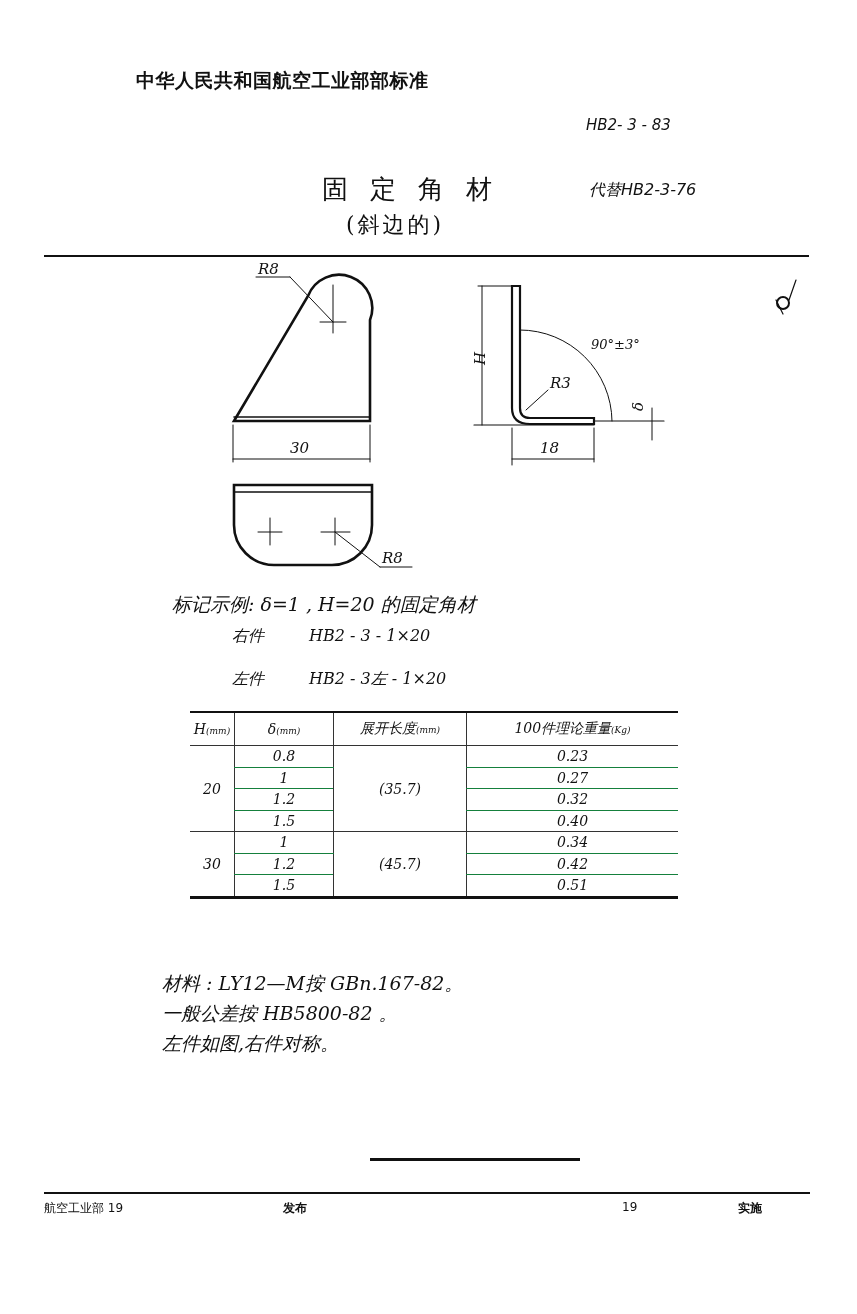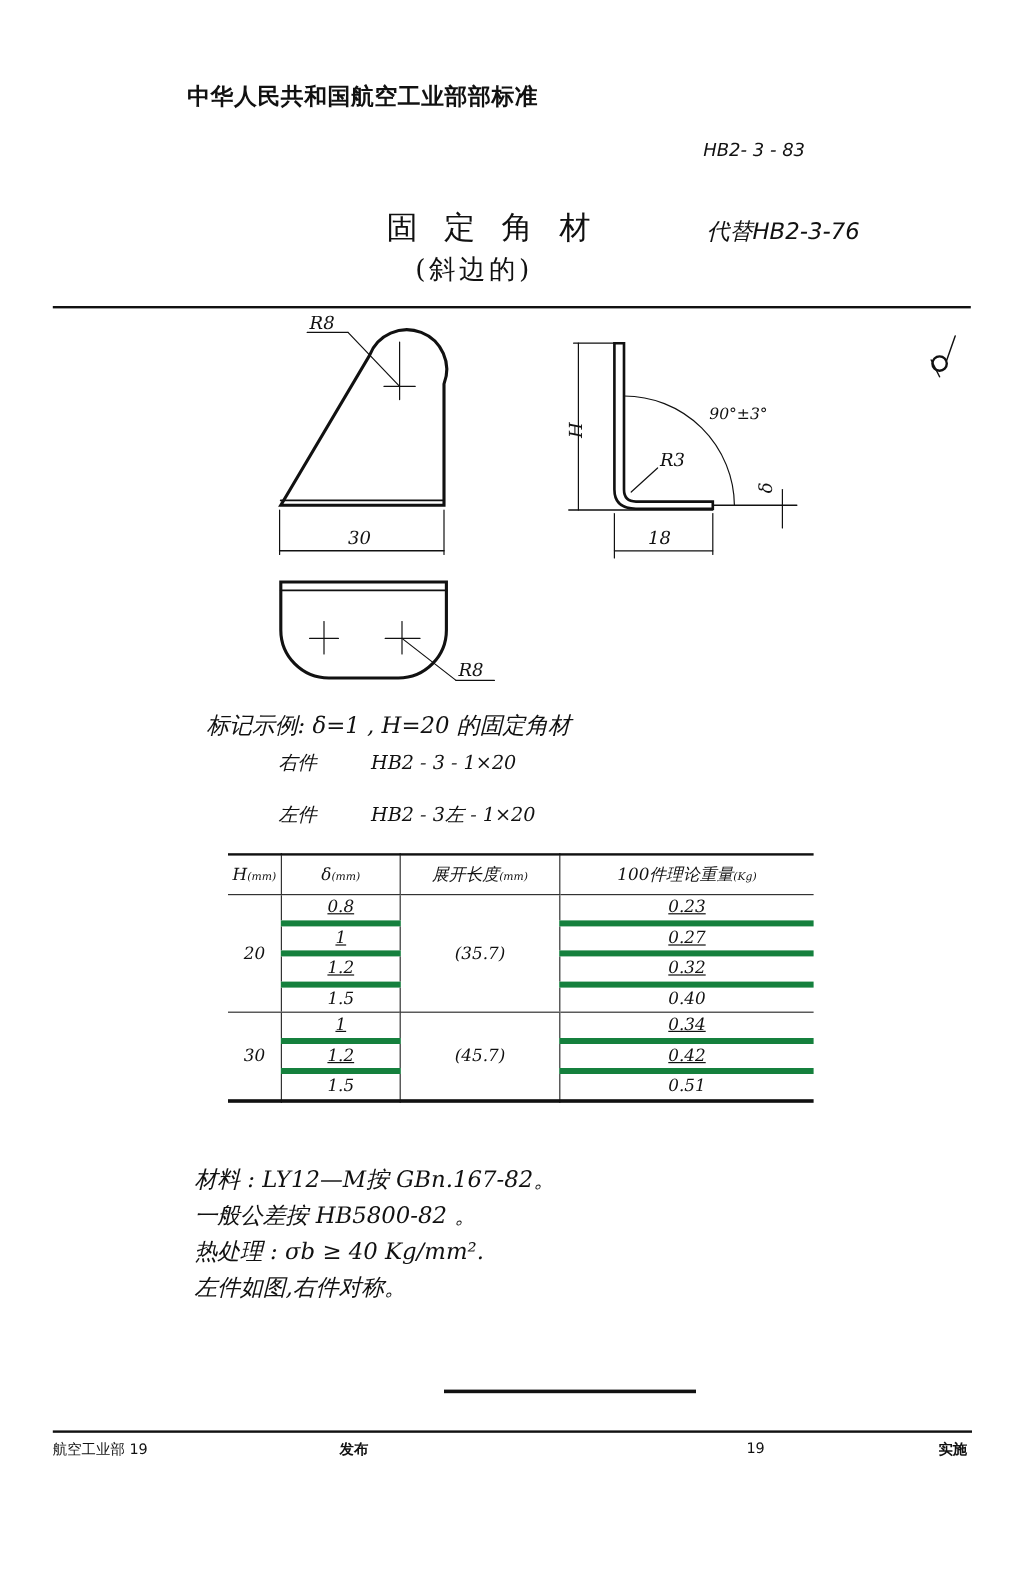--- a/index.html
+++ b/index.html
@@ -1,35 +1,35 @@
 <!DOCTYPE html>
 <html><head>
 <meta charset="utf-8">
 <style>
   html, body { margin: 0; padding: 0; background: #ffffff; }
   body { width: 857px; height: 1314px; position: relative; overflow: hidden;
          font-family: "DejaVu Sans", sans-serif; color: #111; }
   .abs { position: absolute; }
-  .org { left: 156px; top: 68px; font-size: 19px; font-weight: bold; letter-spacing: 0.5px; }
+  .org { left: 136px; top: 68px; font-size: 19px; font-weight: bold; letter-spacing: 0.5px; }
   .docno { left: 586px; top: 116px; font-size: 15px; font-style: italic; }
   .title { left: 322px; top: 172px; font-family: Liberation Mono, monospace; font-size: 26px; letter-spacing: 22px; }
   .subtitle { left: 346px; top: 210px; font-family: "DejaVu Serif", serif; font-size: 22px; letter-spacing: 3px; }
-  .replaces { left: 589px; top: 180px; font-size: 19px; font-style: italic; }
+  .replaces { left: 589px; top: 180px; font-size: 16px; font-style: italic; }
   .rule-top { left: 44px; top: 255px; width: 765px; height: 2px; background: #111; }
   .hand { font-family: "DejaVu Serif", serif; font-style: italic; }
   .mark-example { left: 172px; top: 592px; font-size: 19px; }
   .part-row { font-size: 16px; }
   .part-row .lbl { display: inline-block; width: 72px; }
   table.spec { position: absolute; left: 190px; top: 711px; width: 488px; border-collapse: collapse;
                font-family: "DejaVu Serif", serif; font-style: italic; font-size: 14px; }
   table.spec th, table.spec td { padding: 0; text-align: center; height: 20.5px; }
   table.spec thead th { height: 32px; font-weight: normal; border-bottom: 1px solid #333; font-size: 14px; }
   table.spec { border-top: 2px solid #111; border-bottom: 3px solid #111; }
   table.spec .vb { border-left: 1px solid #333; }
-  table.spec td.cell { border-bottom: 5px solid #15803d; text-decoration: underline; }
+  table.spec td.cell { border-bottom: 1px solid #15803d; }
   table.spec tr.grp-end td { border-bottom: 1px solid #333; }
   table.spec small { font-size: 9px; }
   .notes { left: 162px; top: 968px; font-size: 19px; line-height: 30px; }
   .notes-rule { left: 370px; top: 1158px; width: 210px; height: 3px; background: #111; }
   .rule-bottom { left: 44px; top: 1192px; width: 766px; height: 2px; background: #111; }
   .foot { top: 1200px; font-size: 12px; }
   .foot.bold { font-weight: bold; }
 </style>
 </head>
 <body>
@@ -150,22 +150,21 @@
     <tr>
       <td class="vb">1.5</td>
       <td class="vb">0.51</td>
     </tr>
   </tbody>
 </table>
 
 <div class="abs notes hand">
   <div>材料 : LY12—M按 GBn.167-82。</div>
   <div>一般公差按 HB5800-82 。</div>
-  <div>热处理 : σb ≥ 40 Kg/mm².</div>
   <div>左件如图,右件对称。</div>
 </div>
 <div class="abs notes-rule"></div>
 
 <div class="abs rule-bottom"></div>
 <div class="abs foot" style="left:44px">航空工业部 19</div>
 <div class="abs foot bold" style="left:283px">发布</div>
 <div class="abs foot" style="left:622px">19</div>
-<div class="abs foot bold" style="left:782px">实施</div>
+<div class="abs foot bold" style="left:738px">实施</div>
 
 </body></html>

